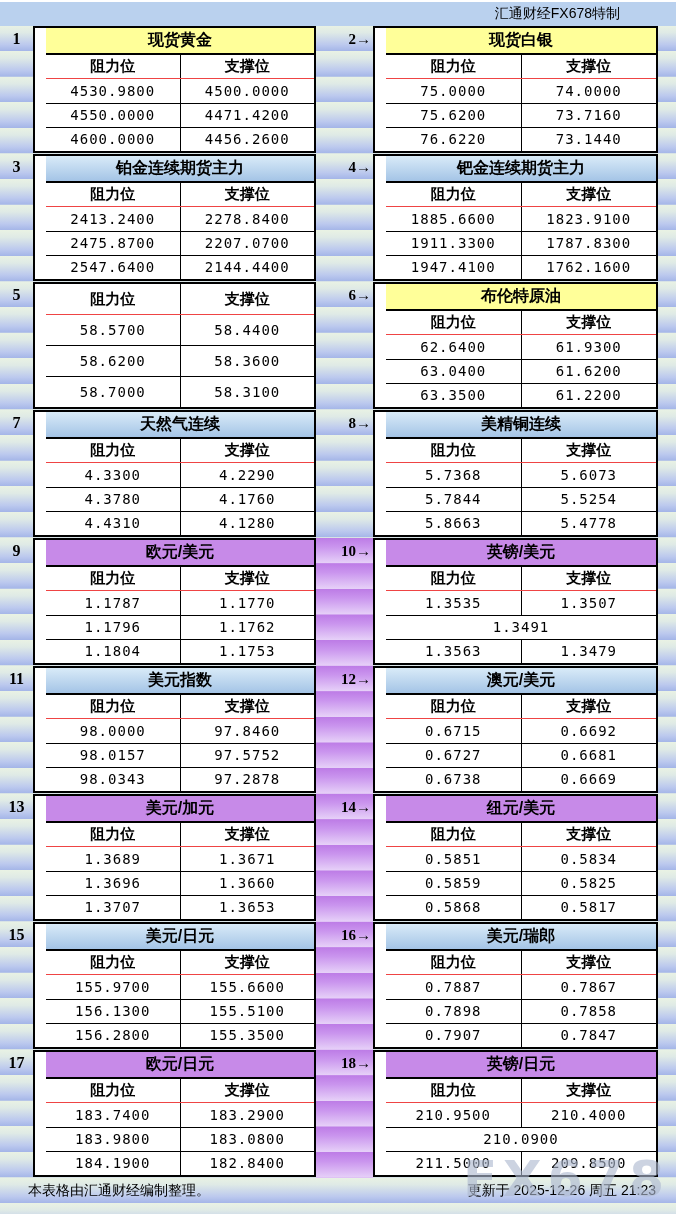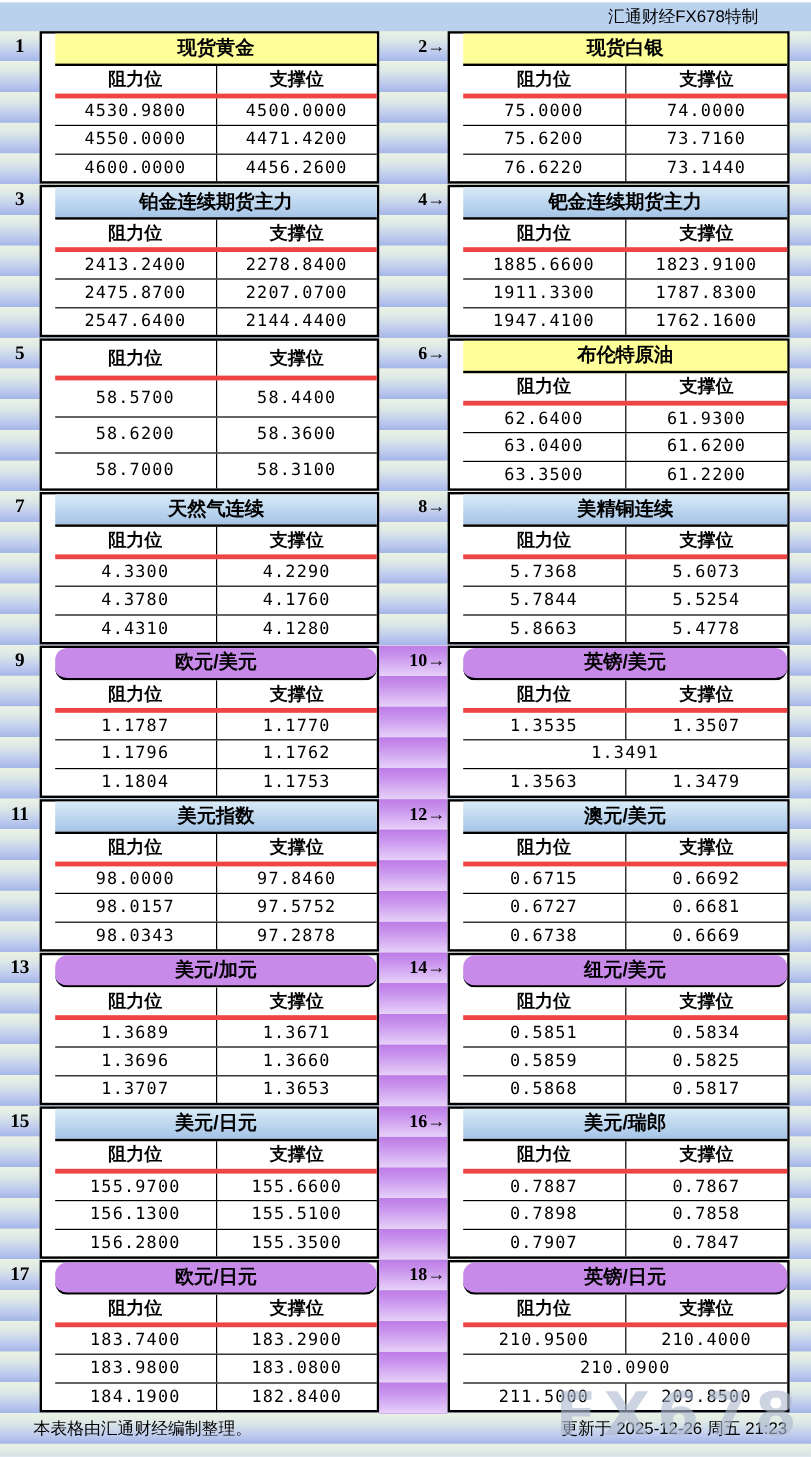--- a/index.html
+++ b/index.html
@@ -6,21 +6,21 @@
   body{
     width:676px;height:1214px;overflow:hidden;position:relative;
     font-family:"Liberation Sans",sans-serif;color:#000;
     background:repeating-linear-gradient(180deg,
       #e9f2e4 0px,#dfeae6 7px,#bcc9ee 19px,#a5b6e8 25.2px,#e9f2e4 25.6px);
   }
   .top-bar{
     position:absolute;left:0;top:0;width:676px;height:26px;
     background:#bad1ee;border-top:2px solid #fff;box-sizing:border-box;
     display:flex;align-items:center;justify-content:flex-end;
-    font-size:14px;padding-right:44px;
+    font-size:14px;padding-right:56px;
   }
   #blocks{position:absolute;left:0;top:26px;width:676px;}
   .block-row{
     display:grid;grid-template-columns:33px 283px 57px 285px 18px;
     height:128px;
   }
   .num-cell{
     height:26px;display:flex;align-items:center;justify-content:center;
     font-family:"Liberation Serif",serif;font-weight:bold;font-size:16px;
   }
@@ -37,22 +37,22 @@
   .fin-table{
     border:2px solid #000;background:#fff;box-sizing:border-box;
     height:127px;display:flex;flex-direction:column;padding-left:11px;
   }
   .t-title{
     height:25px;flex:none;display:flex;align-items:center;justify-content:center;
     font-weight:bold;font-size:16px;border-bottom:2px solid #000;
   }
   .title-yellow{background:#ffff99;}
   .title-blue{background:linear-gradient(180deg,#d9ebf8 0%,#a4c4e6 100%);}
-  .title-purple{background:#c78ae8;border-radius:10px;}
-  .t-head{display:flex;flex:1;border-bottom:4px solid #ef4444;}
+  .title-purple{background:#c78ae8;}
+  .t-head{display:flex;flex:1;border-bottom:1px solid #ef4444;}
   .t-head .cell{font-weight:bold;font-size:15px;}
   .t-row{display:flex;flex:1;border-bottom:1px solid #000;}
   .t-row:last-child{border-bottom:none;}
   .t-row .cell{
     font-family:"DejaVu Sans Mono",monospace;font-size:14px;letter-spacing:1px;
   }
   .cell{
     flex:1;display:flex;align-items:center;justify-content:center;
     box-sizing:border-box;
   }

